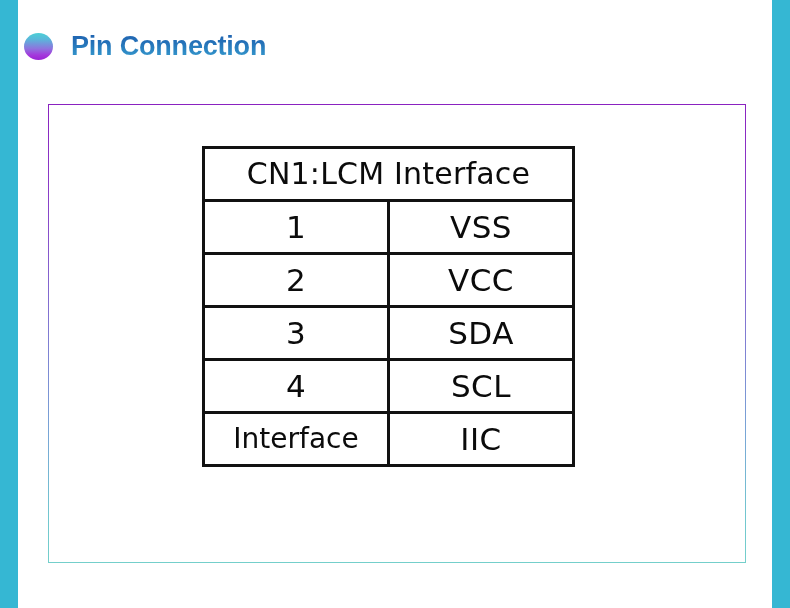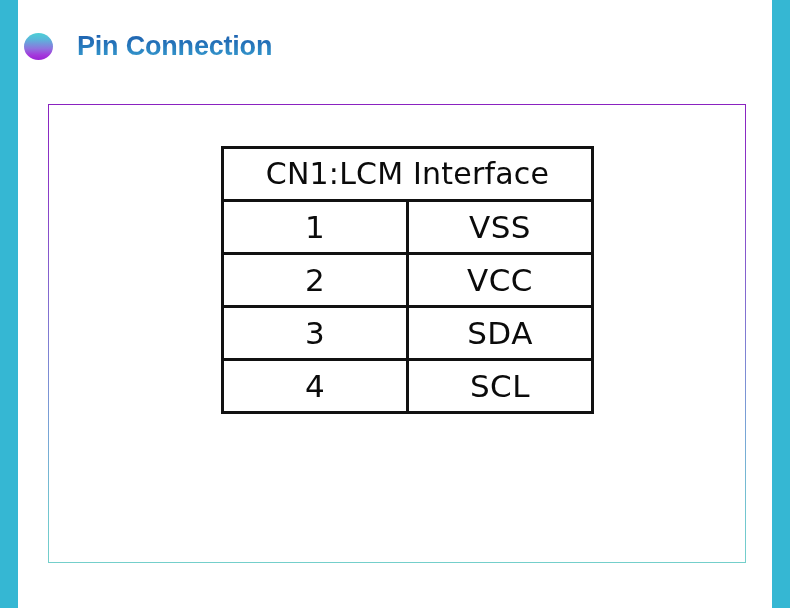--- a/index.html
+++ b/index.html
@@ -27,21 +27,21 @@
   .side-bar.left  { left: 0; }
   .side-bar.right { left: 772px; }
 
   
   .heading {
     position: absolute;
     left: 24px;
     top: 26px;
     display: flex;
     align-items: center;
-    gap: 24px;
+    gap: 18px;
     height: 40px;
   }
 
   .bullet-dot {
     width: 29px;
     height: 27px;
     border-radius: 50%;
     background: linear-gradient(180deg,
                 #4ccfd5 0%,
                 #58b9da 22%,
@@ -87,21 +87,21 @@
   .content-panel-inner {
     width: 100%;
     height: 100%;
     background: #ffffff;
     position: relative;
   }
 
   
   .pin-table-wrap {
     position: absolute;
-    left: 172px;
+    left: 153px;
     top: 41px;
     width: 373px;
   }
 
   table.pin-table {
     border-collapse: collapse;
     width: 373px;
     background: #ffffff;
     table-layout: fixed;
   }
@@ -170,18 +170,22 @@
             <td class="col-right">VCC</td>
           </tr>
           <tr>
             <td class="col-left">3</td>
             <td class="col-right">SDA</td>
           </tr>
           <tr>
             <td class="col-left">4</td>
             <td class="col-right">SCL</td>
           </tr>
+          <tr>
+            <td class="col-left interface-cell">Interface</td>
+            <td class="col-right">IIC</td>
+          </tr>
         </tbody>
       </table>
     </div>
 
   </div>
 </div>
 
 </body></html>

